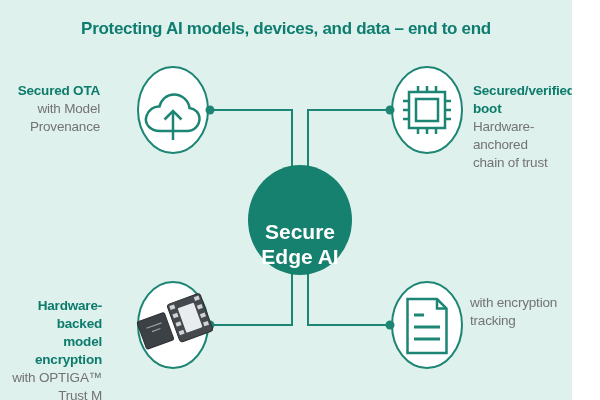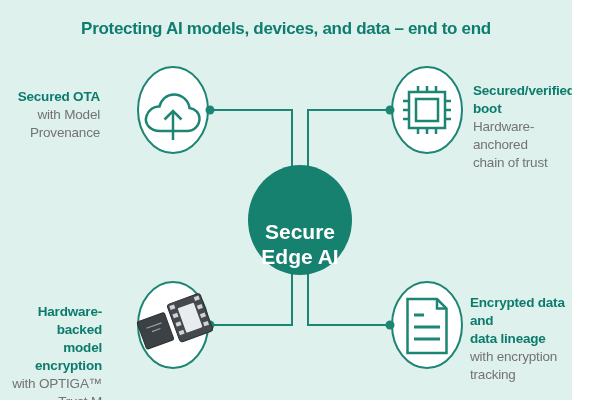--- a/index.html
+++ b/index.html
@@ -19,21 +19,21 @@
   .glyph{stroke:#1c8573;stroke-width:2.5;fill:none;stroke-linejoin:miter;}
   .glyph-thick{stroke:#1c8573;stroke-width:3;fill:none;}
   .center-ellipse{fill:#17816f;}
   .center-label{
     position:absolute;left:248px;top:195px;width:104px;text-align:center;
     color:#ffffff;font-weight:bold;font-size:21px;line-height:25px;margin-top:24px;
   }
   .node-label{position:absolute;font-size:13.5px;line-height:18px;letter-spacing:-0.2px;white-space:nowrap;}
   .node-label .hd{color:#0c7b6b;font-weight:bold;white-space:pre-line;display:block;}
   .node-label .bd{color:#737373;white-space:pre-line;display:block;}
-  .ta-r{text-align:right;margin-top:6px;}
+  .ta-r{text-align:right;}
   .nl-tl{right:472px;top:82px;}
   .nl-tr{left:473px;top:82px;}
   .nl-bl{right:470px;top:297px;}
   .nl-br{left:470px;top:294px;}
 </style>
 </head>
 <body>
 
 <div class="stage">
 
@@ -102,19 +102,17 @@
 chain of trust</span>
   </div>
 
   <div class="node-label nl-bl ta-r">
     <span class="hd">Hardware-backed
 model encryption</span>
     <span class="bd">with OPTIGA™ Trust M</span>
   </div>
 
   <div class="node-label nl-br">
-    <span class="hd">Encrypted data and
-data lineage</span>
     <span class="bd">with encryption
 tracking</span>
   </div>
 
 </div>
 
 </body></html>

